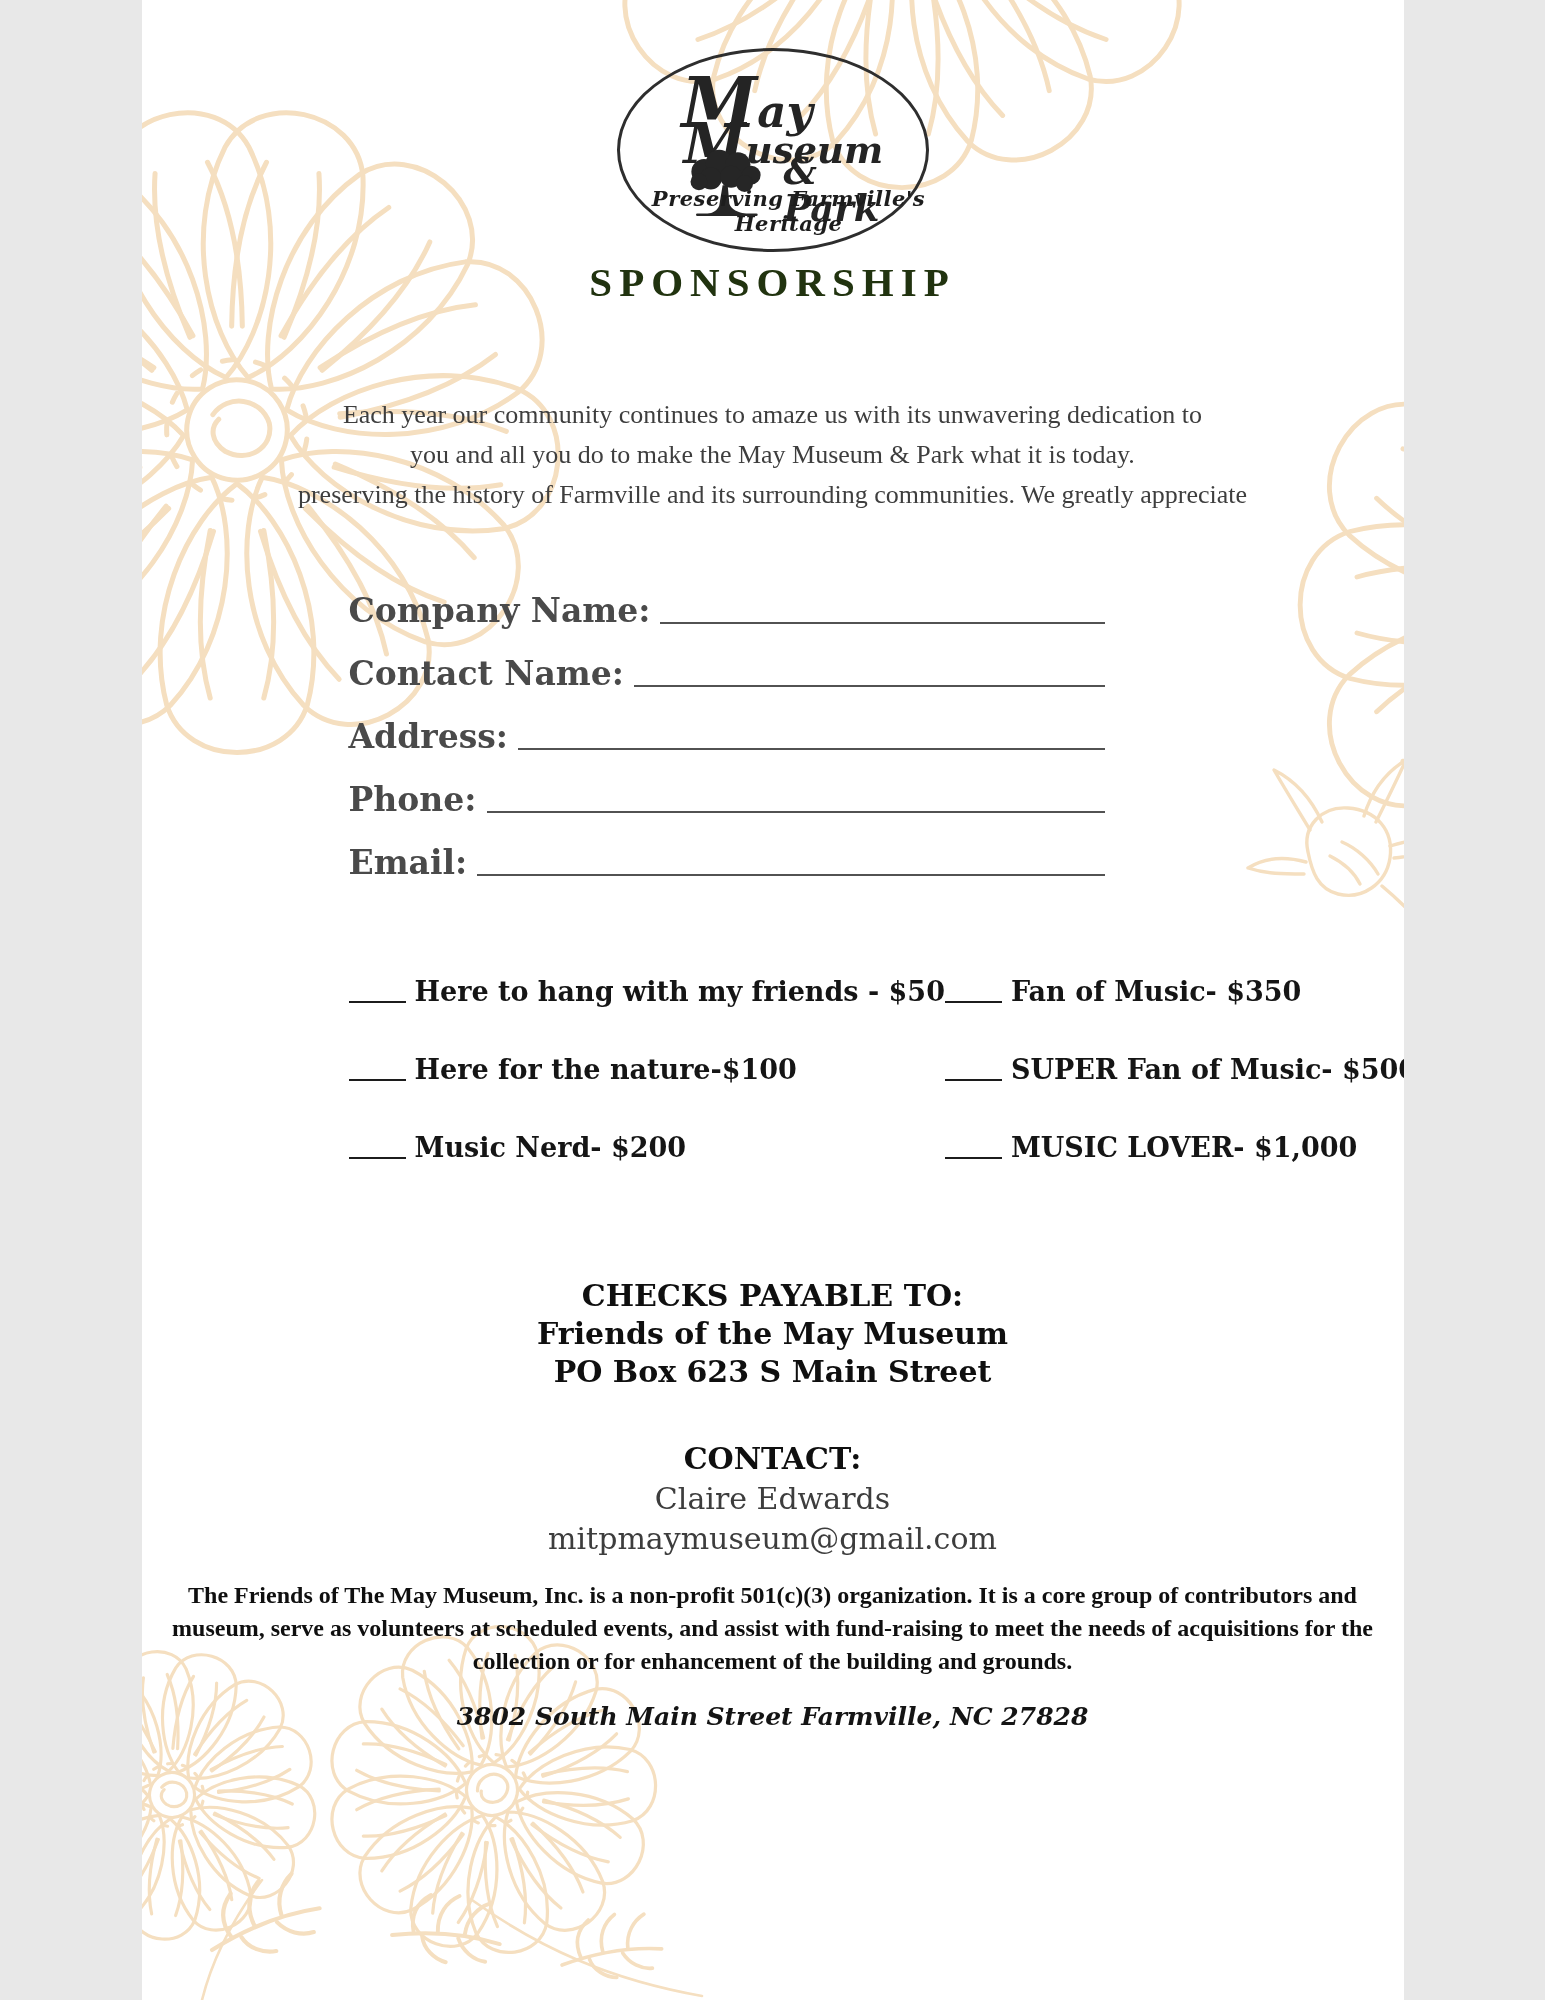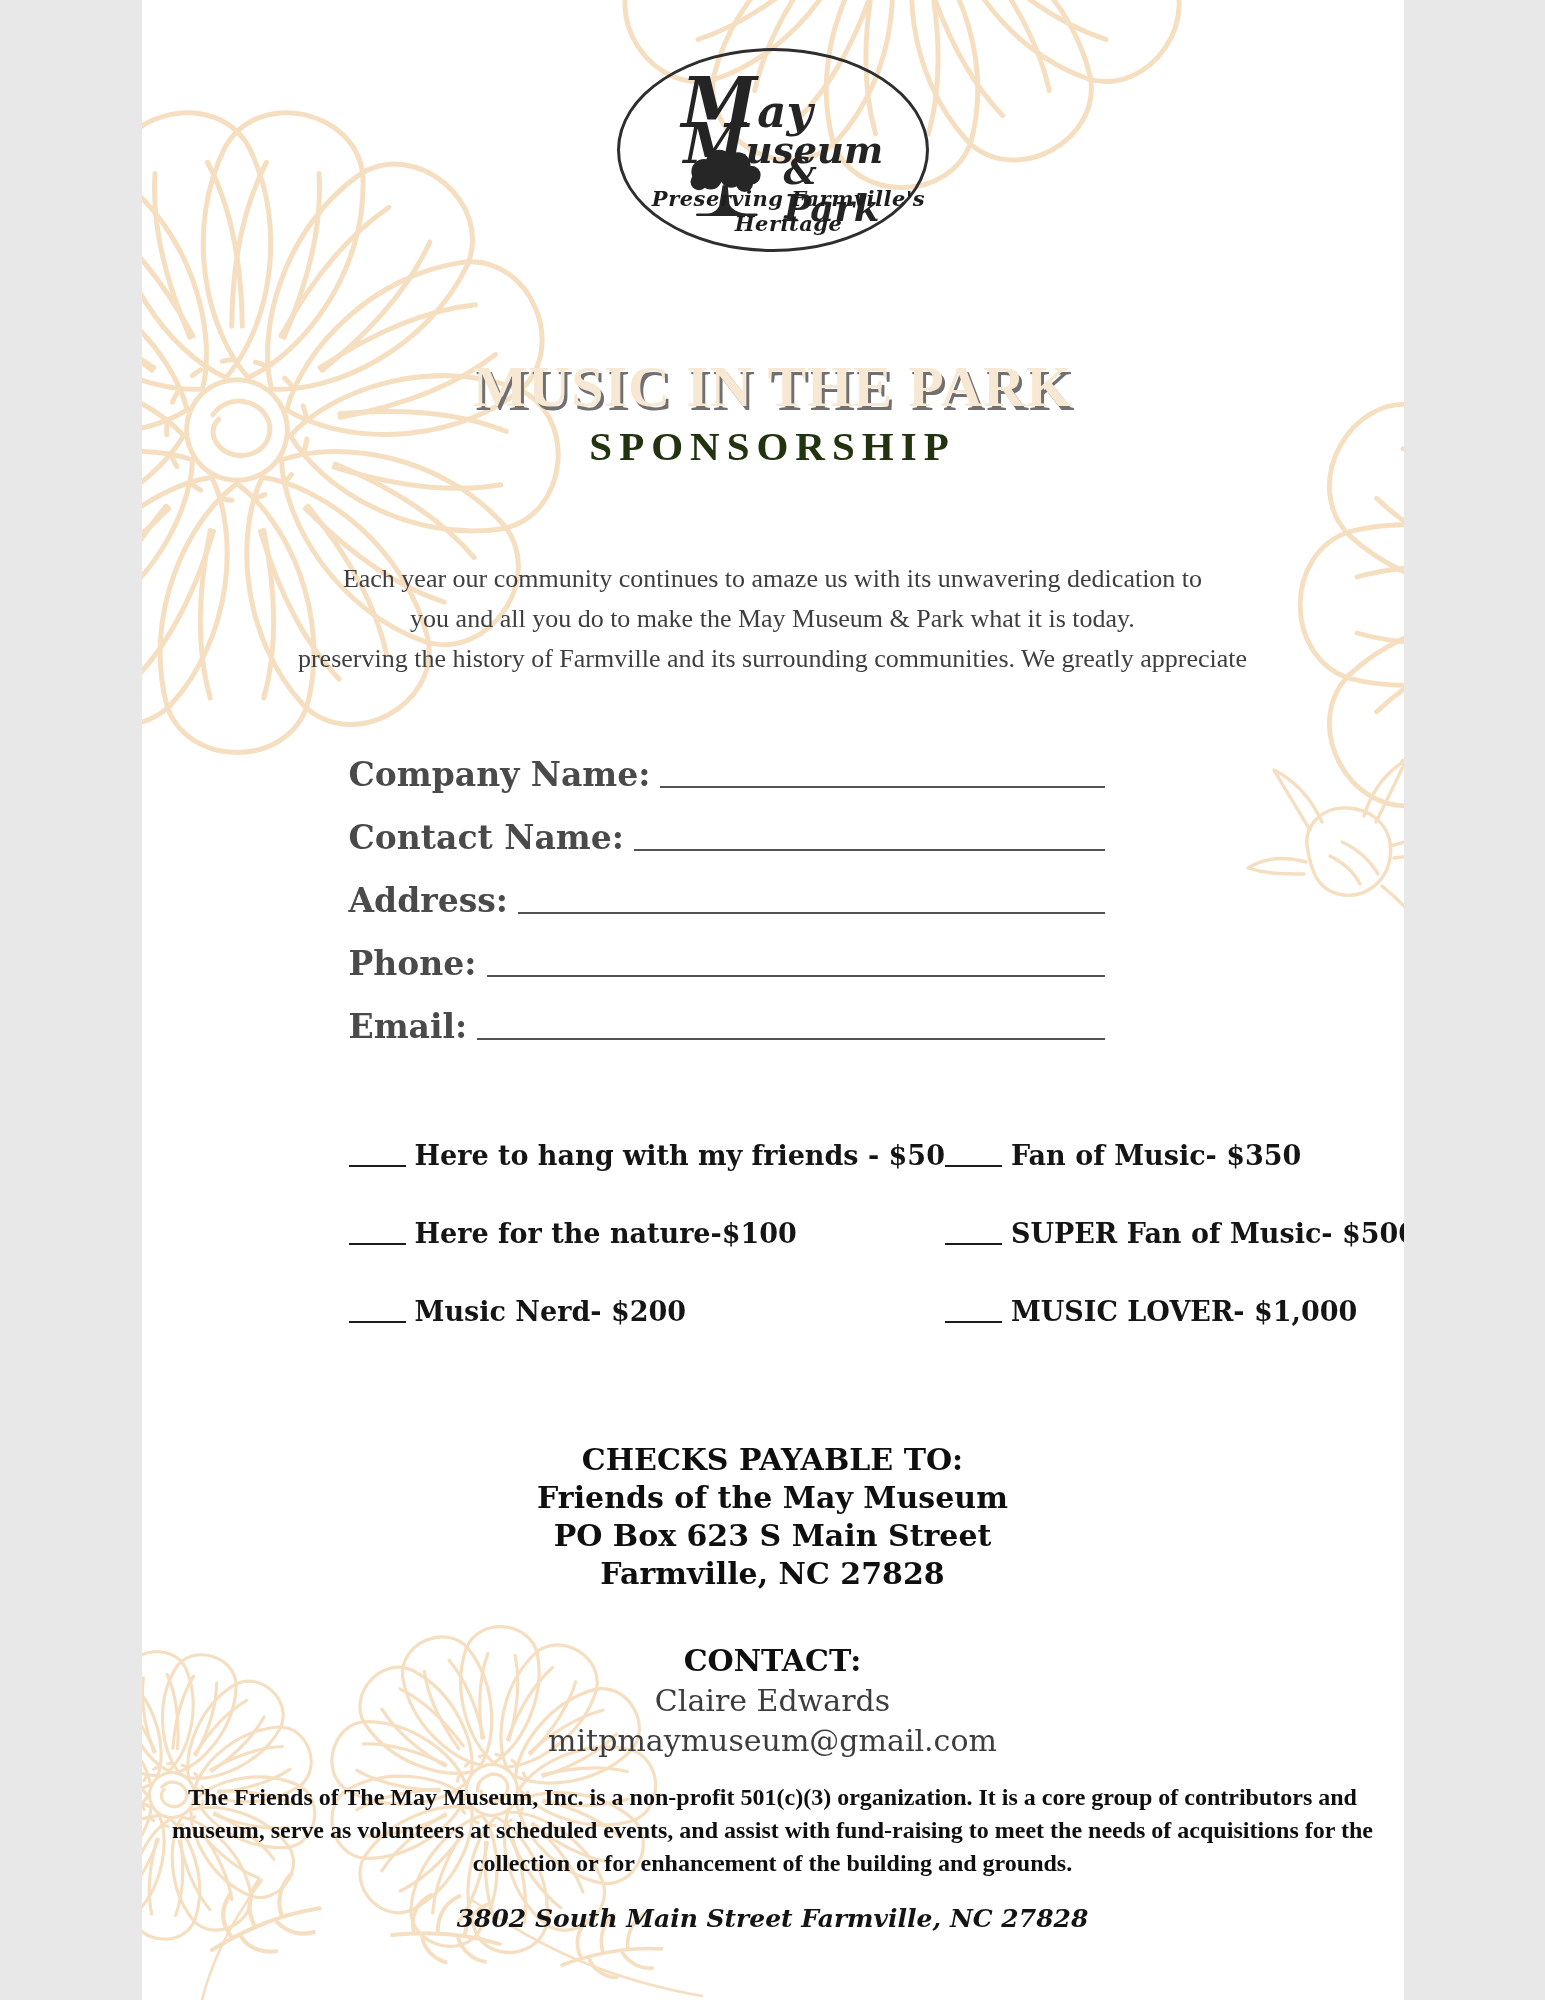--- a/index.html
+++ b/index.html
@@ -181,21 +181,20 @@
             <circle cx="66" cy="40" r="13"></circle>
           <circle cx="82" cy="48" r="10"></circle>
             <circle cx="28" cy="46" r="10"></circle>
           <path d="M56,50 L52,74 C50,80 44,83 38,84 L84,84 C74,82 66,79 64,72 L62,50 Z"></path>
         </g>
         <path d="M26,85 L96,85" stroke="#262626" stroke-width="3" stroke-linecap="round" fill="none"></path>
       </svg>
       <span class="logo-tagline">Preserving Farmville's Heritage</span>
     </div>
 
-    <h1 class="title">MUSIC IN THE PARK</h1>
     <h2 class="subtitle">SPONSORSHIP</h2>
 
     <div class="intro">
       <div>Each year our community continues to amaze us with its unwavering dedication to</div>
       <div>you and all you do to make the May Museum &amp; Park what it is today.</div>
       <div>preserving the history of Farmville and its surrounding communities. We greatly appreciate</div>
     </div>
 
     <div class="form">
       <div class="frow">
@@ -248,21 +247,20 @@
           <span class="blank"></span>
           <span class="olabel">MUSIC LOVER- $1,000</span>
         </div>
       </div>
     </div>
 
     <div class="checks">
       <div>CHECKS PAYABLE TO:</div>
       <div>Friends of the May Museum</div>
       <div>PO Box 623 S Main Street</div>
-      <div>Farmville, NC 27828</div>
     </div>
 
     <div class="contact">
       <div class="heading">CONTACT:</div>
       <div>Claire Edwards</div>
       <div>mitpmaymuseum@gmail.com</div>
     </div>
 
     <div class="footer-text">
       <div>The Friends of The May Museum, Inc. is a non-profit 501(c)(3) organization. It is a core group of contributors and</div>

